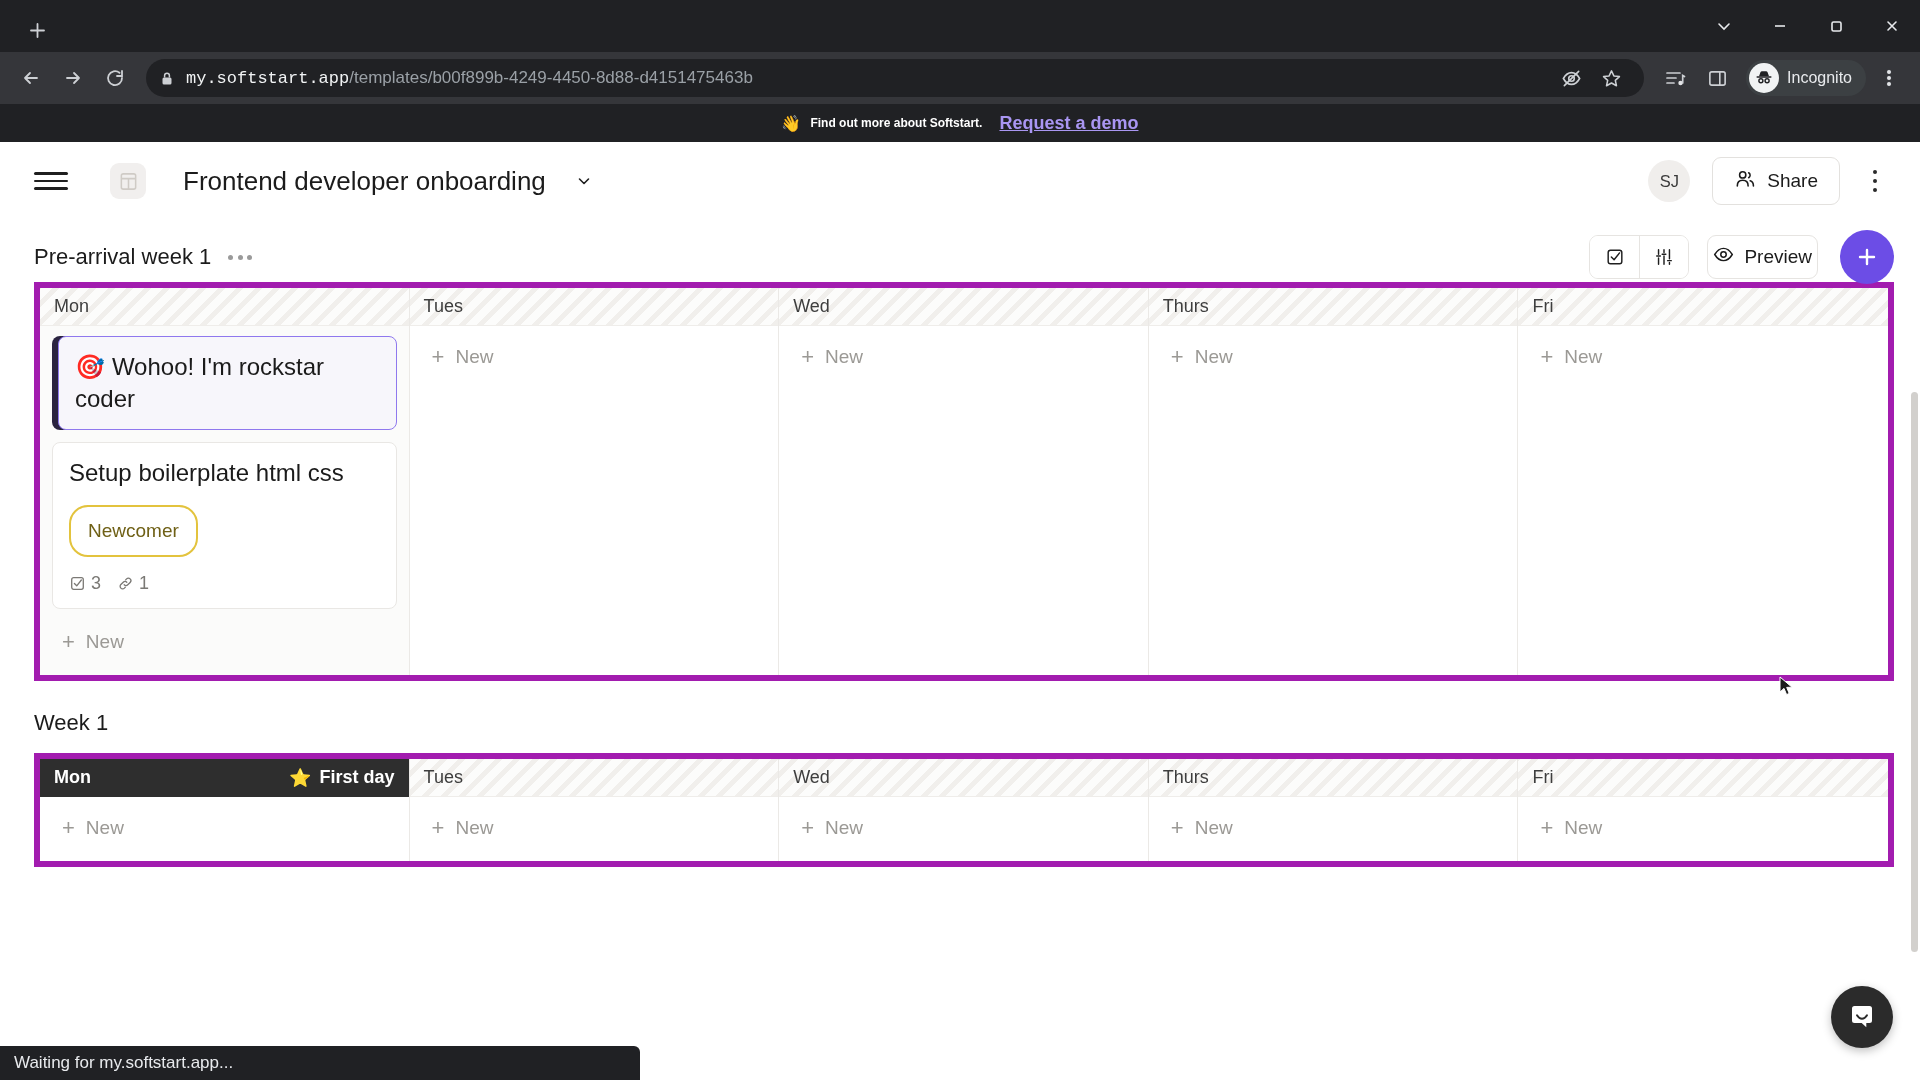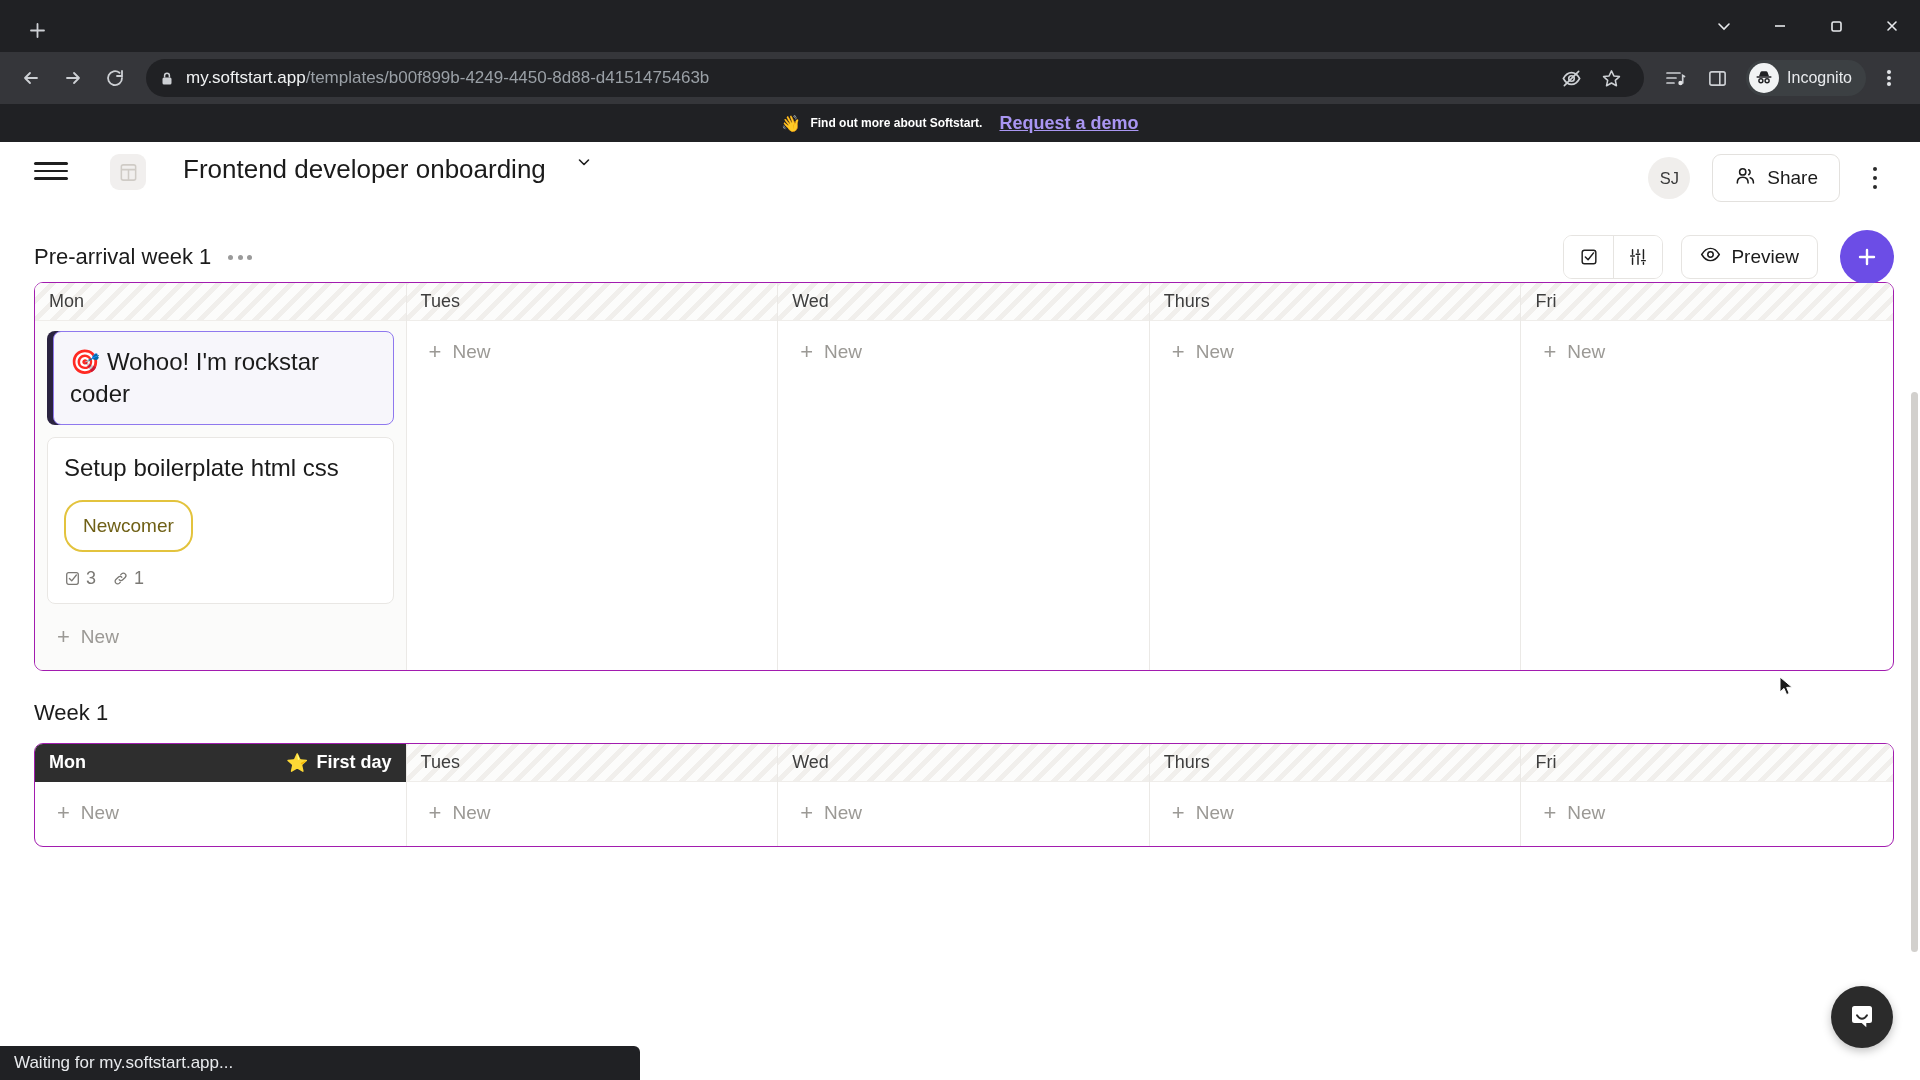--- a/index.html
+++ b/index.html
@@ -50,21 +50,21 @@
     align-items: center; justify-content: center; flex: none;
   }
   .tb-icon svg { stroke: #cdd0d4; }
   .omnibox {
     flex: 1; height: 38px; background: #202124; border-radius: 19px;
     display: flex; align-items: center; padding: 0 14px; margin: 0 8px;
     min-width: 0;
   }
   .omnibox .lock { flex: none; margin-right: 12px; display: flex; }
   .url { font-size: 17px; color: #9aa0a6; white-space: nowrap; overflow: hidden; text-overflow: ellipsis; }
-  .url b { color: #f1f3f4; font-weight: 400; }
+  .url b { color: #f1f3f4; font-weight: 400; font-family: Liberation Mono, monospace; }
   .omni-right { display: flex; align-items: center; gap: 2px; margin-left: auto; padding-left: 8px; }
   .incognito-pill {
     height: 36px; display: flex; align-items: center; gap: 8px;
     background: #3c4043; border-radius: 18px; padding: 0 14px 0 3px; margin-left: 6px;
   }
   .incog-avatar {
     width: 30px; height: 30px; border-radius: 50%; background: #f1f3f4;
     display: flex; align-items: center; justify-content: center; flex: none;
   }
   .incog-label { color: #e8eaed; font-size: 16px; }
@@ -78,21 +78,21 @@
   .promo-text { color: #ffffff; font-size: 12px; font-weight: bold; }
   .promo-link {
     color: #a996f2; font-size: 18px; font-weight: bold;
     text-decoration: underline; margin-left: 8px;
   }
 
   
   .app { flex: 1; background: #ffffff; position: relative; overflow: hidden; }
 
   .app-header {
-    height: 78px; display: flex; align-items: flex-start; padding: 12px 26px 0 34px; gap: 16px;
+    height: 78px; display: flex; align-items: center; padding: 0 26px 0 34px; gap: 16px;
     background: #fff;
   }
   .hamburger { width: 34px; height: 34px; display: flex; flex-direction: column; justify-content: center; gap: 5px; flex: none; }
   .hamburger span { display: block; height: 2.4px; background: #1f1f1f; border-radius: 2px; }
   .board-icon {
     width: 36px; height: 36px; border-radius: 9px; background: #f1efee;
     display: flex; align-items: center; justify-content: center; margin-left: 26px; flex: none;
   }
   .board-title {
     font-size: 26px; color: #1b1b1b; margin-left: 21px; font-weight: normal;
@@ -126,32 +126,32 @@
   }
   .section-title { font-size: 22px; color: #1b1b1b; }
   .dots-h { display: flex; gap: 4.5px; margin-left: 17px; }
   .dots-h i { width: 5px; height: 5px; border-radius: 50%; background: #9a9a9a; display: block; }
   .section-tools { margin-left: auto; display: flex; align-items: center; gap: 0; }
   .seg-group { display: flex; border: 1px solid #e6e4e1; border-radius: 9px; overflow: hidden; height: 44px; }
   .seg-btn { width: 49px; display: flex; align-items: center; justify-content: center; background: #fff; }
   .seg-btn + .seg-btn { border-left: 1px solid #e6e4e1; }
   .preview-btn {
     height: 44px; border: 1px solid #e6e4e1; border-radius: 9px; background: #fff;
-    display: flex; align-items: center; gap: 10px; padding: 0 18px; margin-left: 18px;
+    display: flex; align-items: center; gap: 10px; padding: 0 5px; margin-left: 18px;
     font-size: 19px; color: #1b1b1b;
   }
   .fab {
     width: 54px; height: 54px; border-radius: 50%; background: #6c4de6; margin-left: 22px;
     display: flex; align-items: center; justify-content: center; flex: none;
   }
 
   
   .week-grid {
     display: grid; grid-template-columns: repeat(5, 1fr);
-    border: 1px solid #a21caf; border-radius: 9px; overflow: hidden; background: #fff;
+    border: 6px solid #a21caf; border-radius: 0; overflow: hidden; background: #fff;
   }
   .day-col { border-right: 1px solid #ebe9e6; min-height: 0; display: flex; flex-direction: column; }
   .day-col:last-child { border-right: none; }
   .day-col.tinted { background: #fbfbfa; }
 
   .day-head {
     height: 38px; display: flex; align-items: center; padding: 0 14px;
     font-size: 18px; color: #3e3e3e; border-bottom: 1px solid #efedea;
     background-color: #fcfcfb;
     background-image: repeating-linear-gradient(-45deg,

